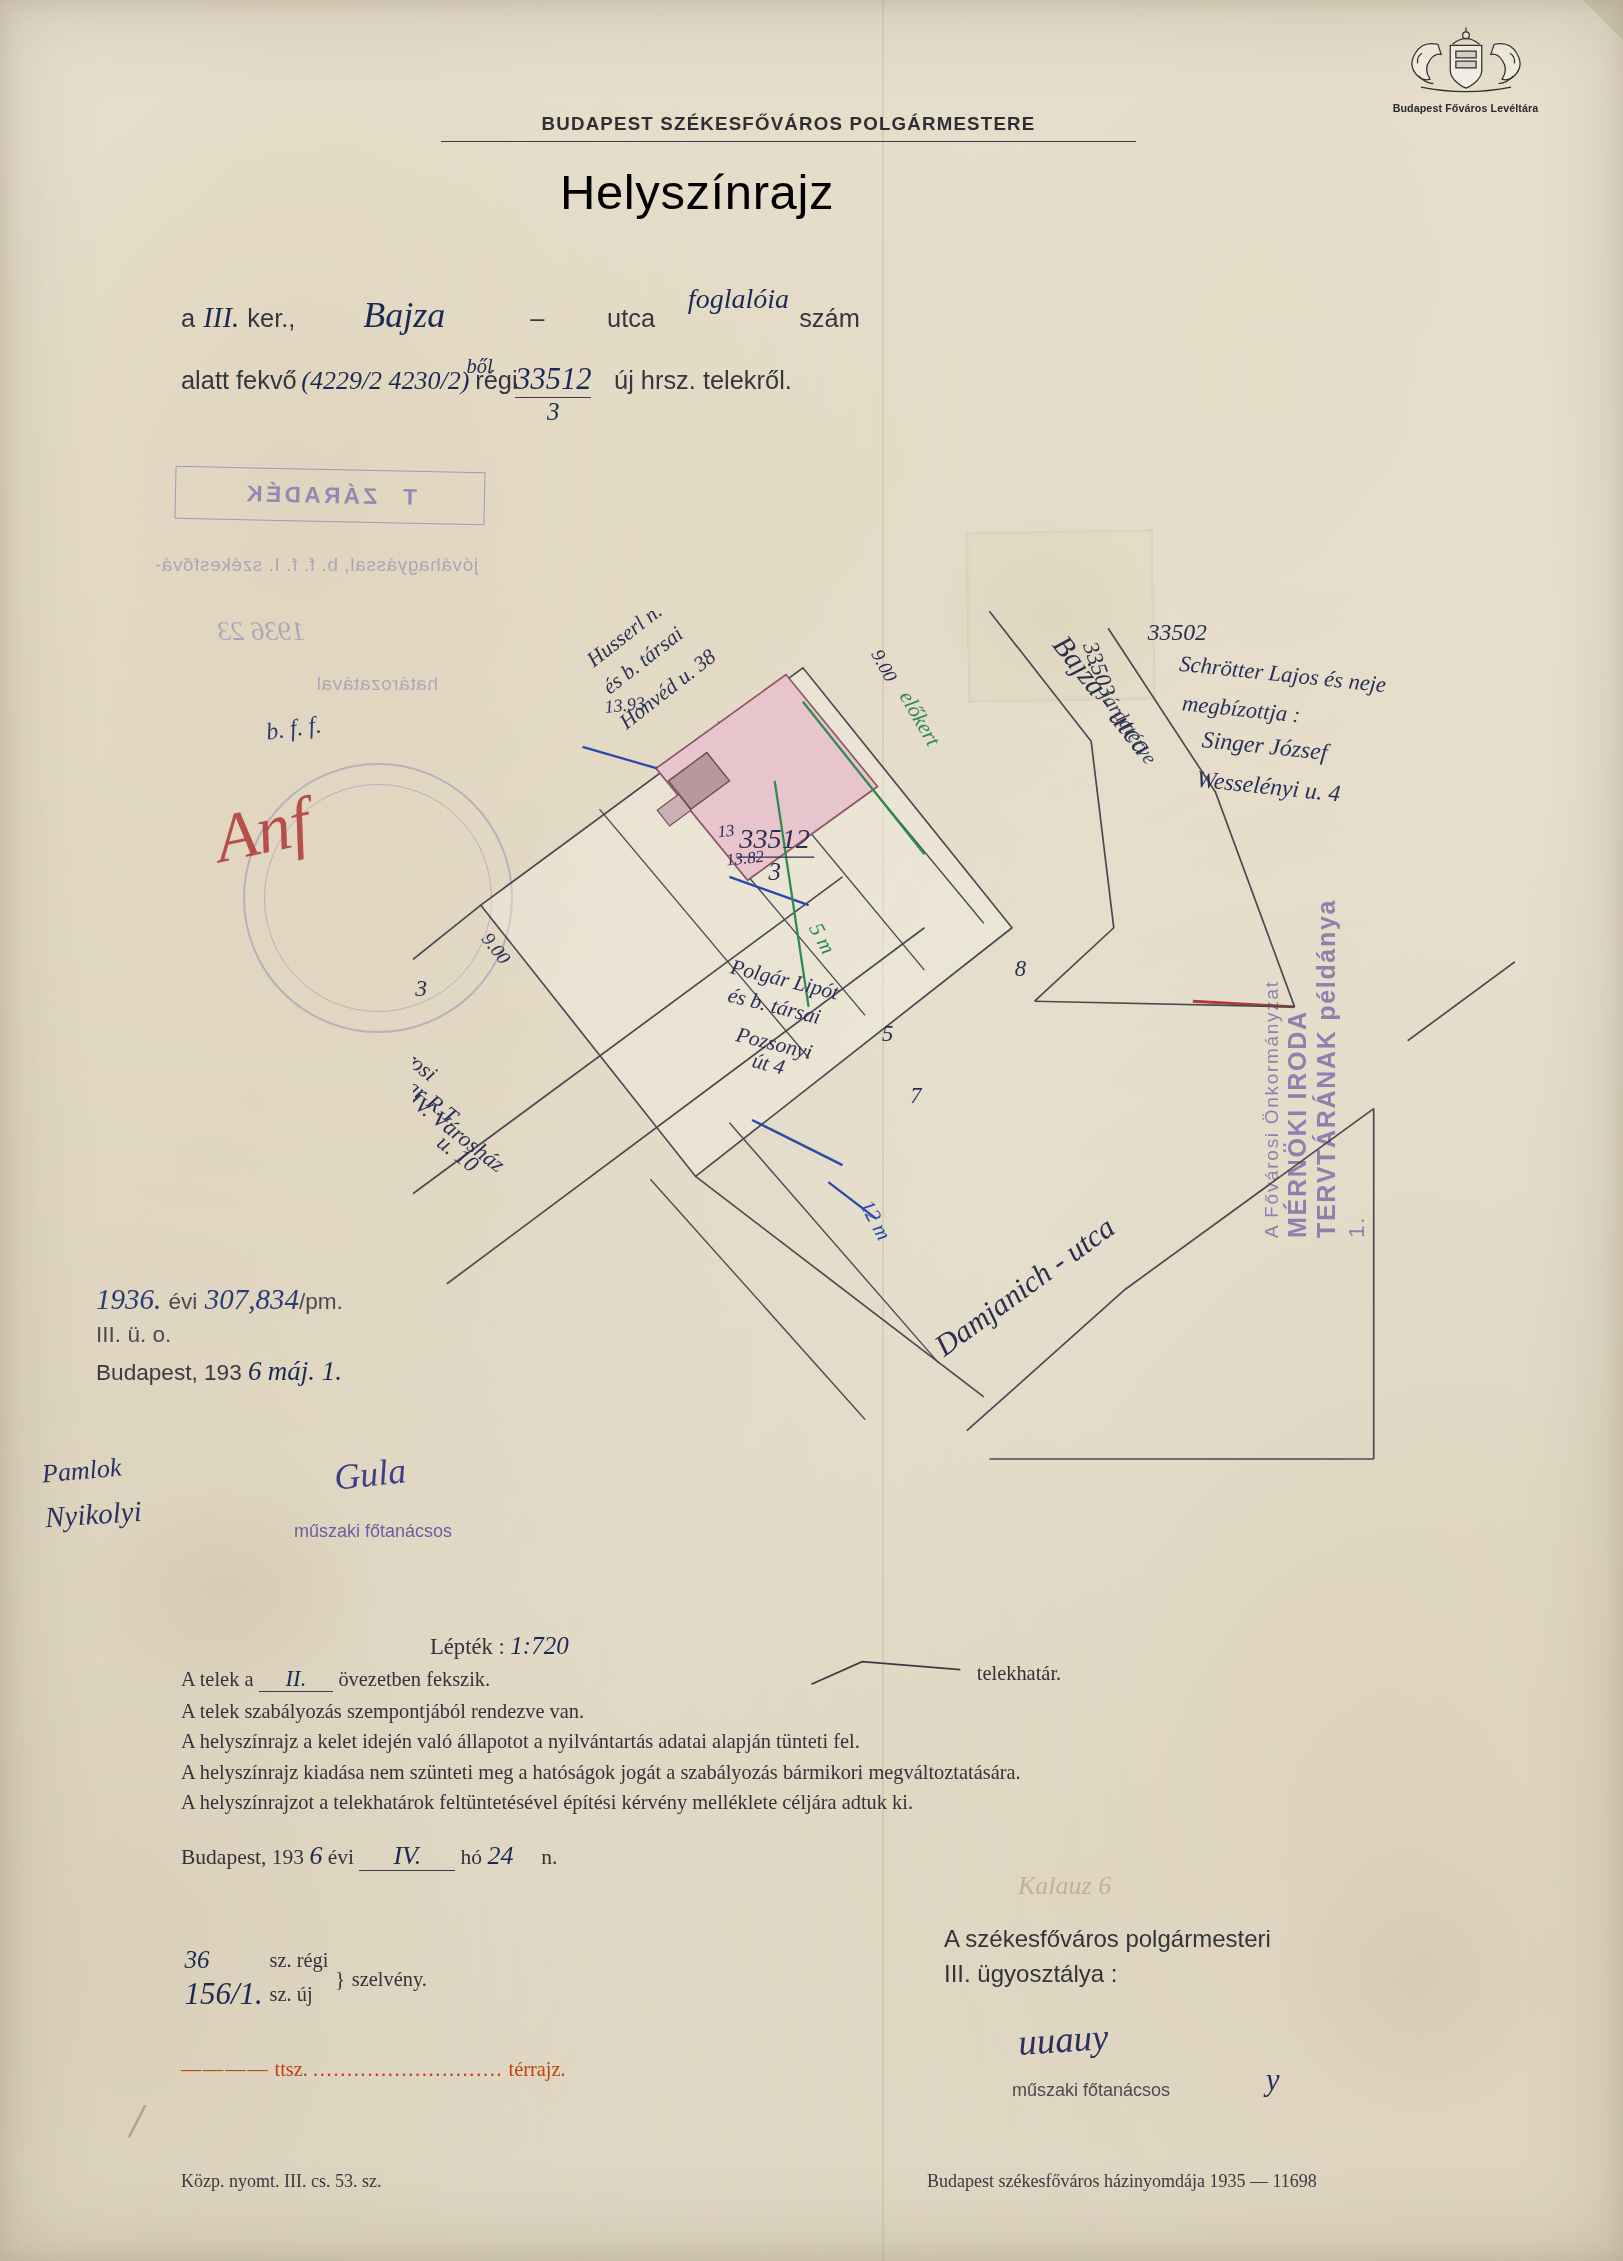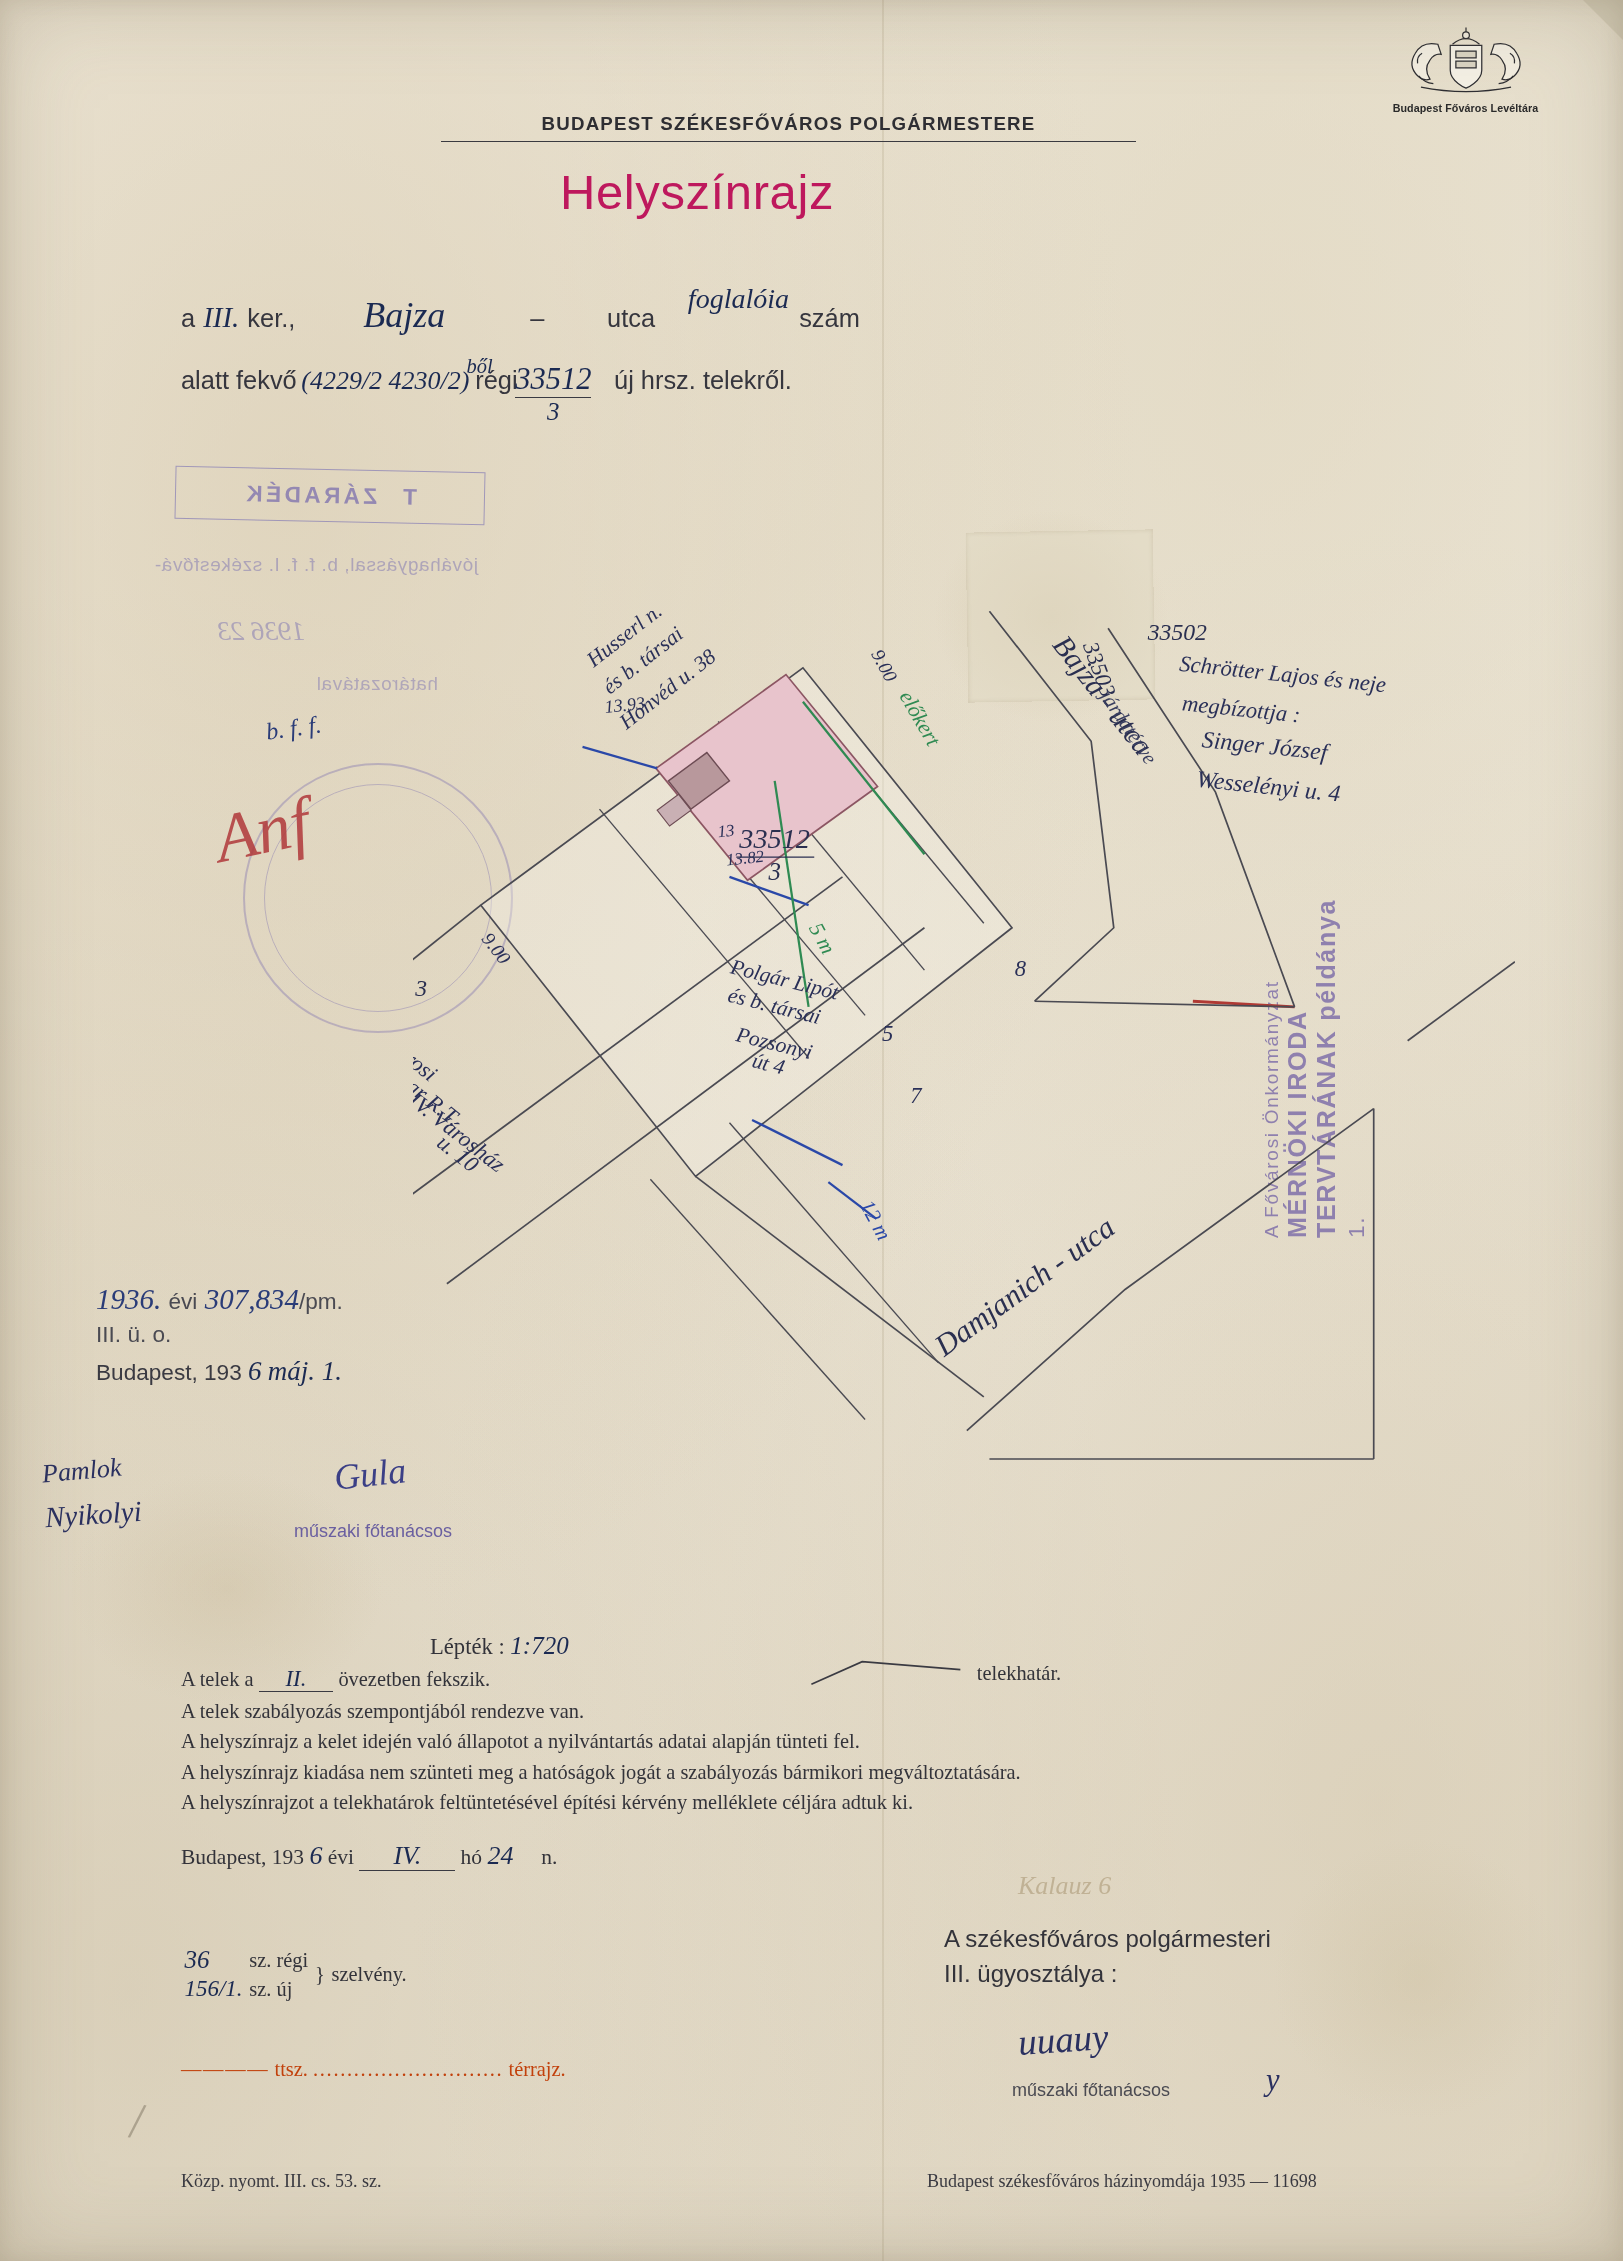--- a/index.html
+++ b/index.html
@@ -52,21 +52,21 @@
     font-family:"Liberation Sans", sans-serif;
     font-size:18.7px;font-weight:bold;letter-spacing:1.2px;color:#2e2e33;
   }
   .office-line .rule{
     height:1.7px;background:#3a3a40;margin-top:5.7px;width:100%;
   }
 
   .big-title{
     position:absolute;left:560px;top:164px;
     font-family:"Liberation Sans", sans-serif;
-    font-size:49px;color:#be185d;letter-spacing:0.6px;
+    font-size:49px;color:#000000;letter-spacing:0.6px;
   }
 
   .seq-no{
     position:absolute;left:187px;top:158px;width:266px;
   }
   .seq-no .hand{
     font-family:"Liberation Serif", serif;font-style:italic;font-size:27px;color:#1d2a4a;
   }
   .seq-no .lbl{
     font-family:"Liberation Sans", sans-serif;font-size:17px;color:#3a3a42;
@@ -503,21 +503,21 @@
   <div class="szelveny">
     <table>
       <tbody>
           <tr>
         <td class="hw" style="font-size:25px;">36</td>
         <td>sz. régi</td>
         <td rowspan="2" class="brace">}</td>
         <td rowspan="2">szelvény.</td>
       </tr>
       <tr>
-        <td class="hw" style="font-size:23px;">156/1.</td>
+        <td class="hw" style="font-size:31px;">156/1.</td>
         <td>sz. új</td>
       </tr>
     </tbody>
       </table>
   </div>
 
   <div class="ttsz">
     <span class="dotline">————</span>
     <span>ttsz.</span>
     <span class="dotline">............................</span>

